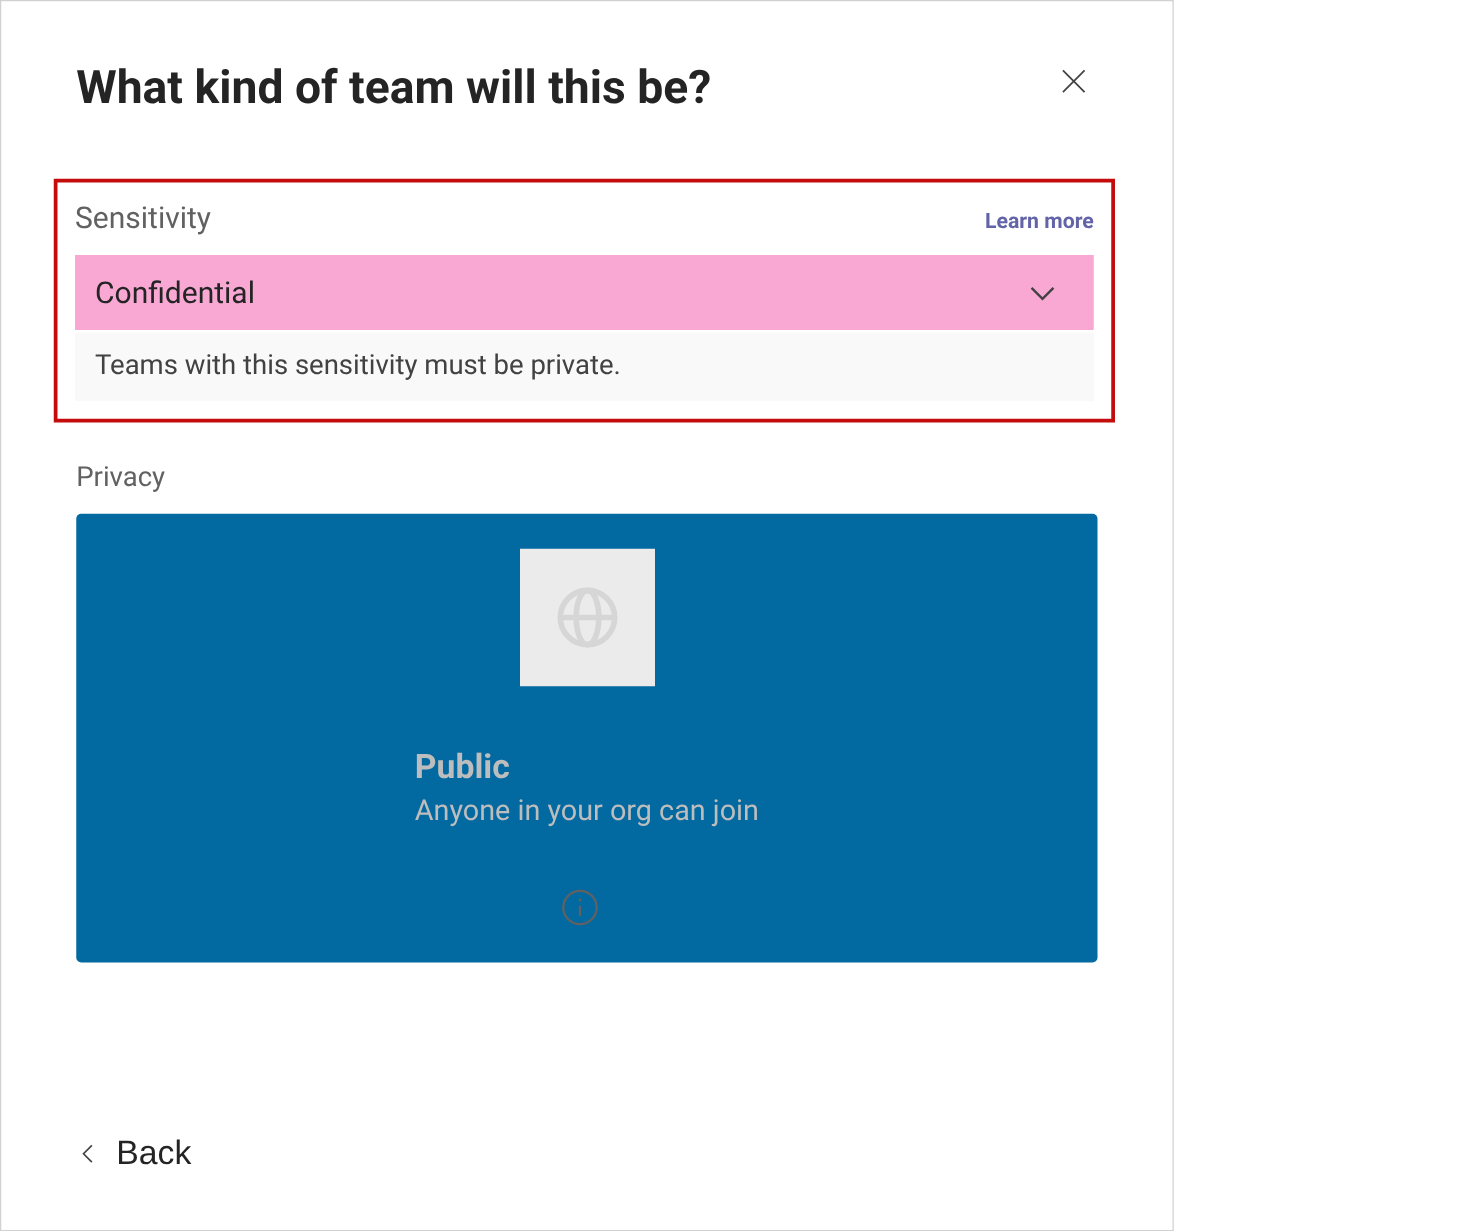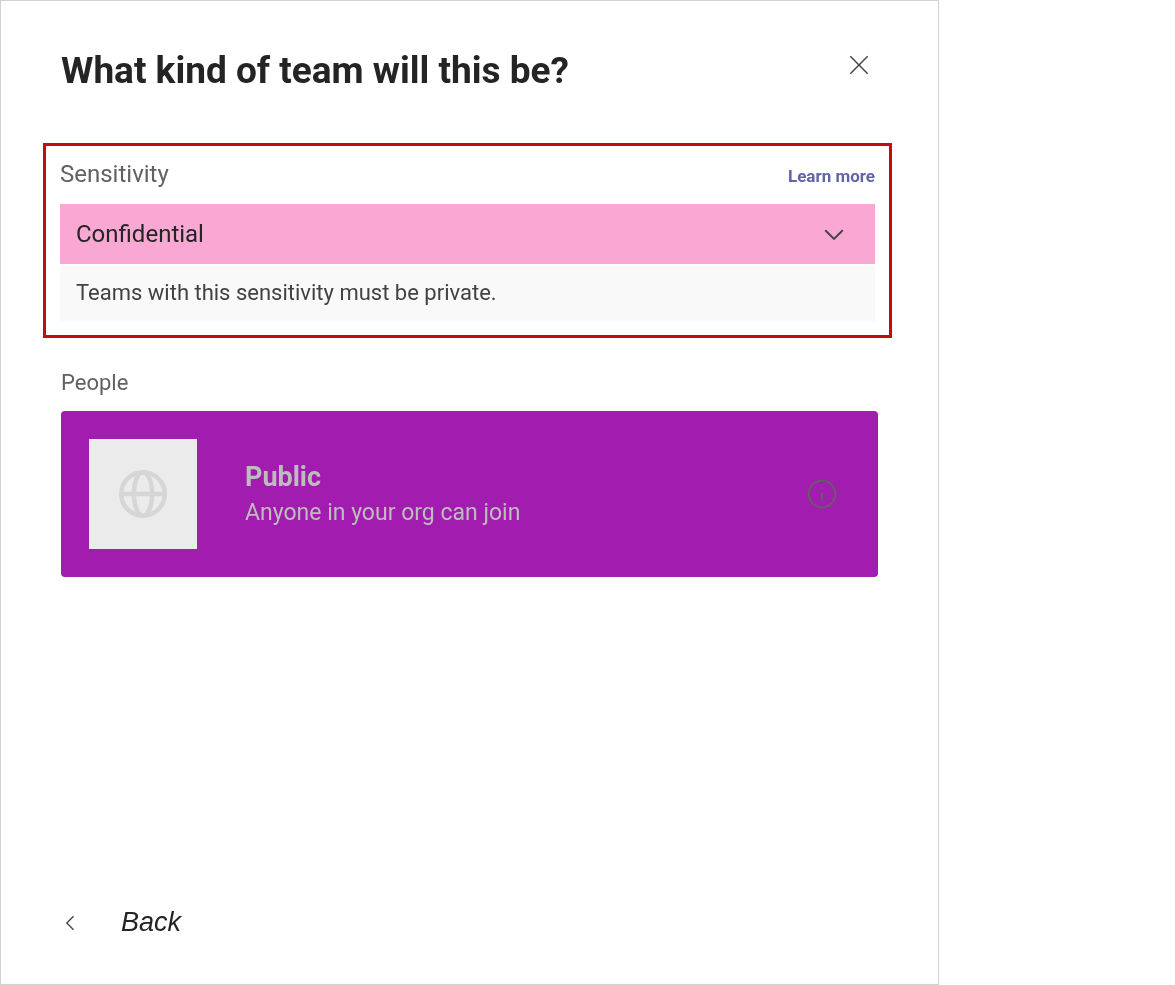--- a/index.html
+++ b/index.html
@@ -102,22 +102,23 @@
       padding: 28px 28px;
       display: flex;
       align-items: center;
       gap: 48px;
       cursor: pointer;
       margin-bottom: 30px;
       background: #fff;
     }
     .option-card.disabled {
       border: none;
-      background: #a21caf;
+      background: #0369a1;
       cursor: default;
+      flex-direction: column;
     }
     .option-icon {
       width: 108px;
       height: 110px;
       display: flex;
       align-items: center;
       justify-content: center;
       flex-shrink: 0;
     }
     .option-icon.private { background: #f4b9ac; }
@@ -146,26 +147,25 @@
 
     .footer {
       margin-top: auto;
       padding-top: 30px;
     }
     .back-btn {
       background: none;
       border: none;
       display: inline-flex;
       align-items: center;
-      gap: 40px;
+      gap: 12px;
       cursor: pointer;
       font-size: 27px;
       color: #242424;
       padding: 6px 0;
-      font-style: italic;
     }
     .back-btn svg { width: 20px; height: 26px; stroke: #424242; }
   </style>
 </head>
 <body>
 
 <div class="dialog">
 
   <div class="header-row">
     <h1 class="page-title">What kind of team will this be?</h1>
@@ -185,21 +185,21 @@
     <div class="select-box">
       <span>Confidential</span>
       <svg viewBox="0 0 24 24" fill="none" stroke-width="1.5">
         <polyline points="5 9 12 16 19 9"></polyline>
       </svg>
     </div>
     <div class="sensitivity-note">Teams with this sensitivity must be private.</div>
   </div>
 
   <div class="privacy-section">
-    <div class="privacy-label">People</div>
+    <div class="privacy-label">Privacy</div>
 
 
     <div class="option-card disabled">
       <div class="option-icon public">
         <svg viewBox="0 0 64 64" width="58" height="58">
           <circle cx="32" cy="32" r="24" fill="none" stroke="#d6d6d6" stroke-width="5"></circle>
           <ellipse cx="32" cy="32" rx="10" ry="24" fill="none" stroke="#d6d6d6" stroke-width="5"></ellipse>
           <line x1="8" y1="32" x2="56" y2="32" stroke="#d6d6d6" stroke-width="5"></line>
         </svg>
       </div>

